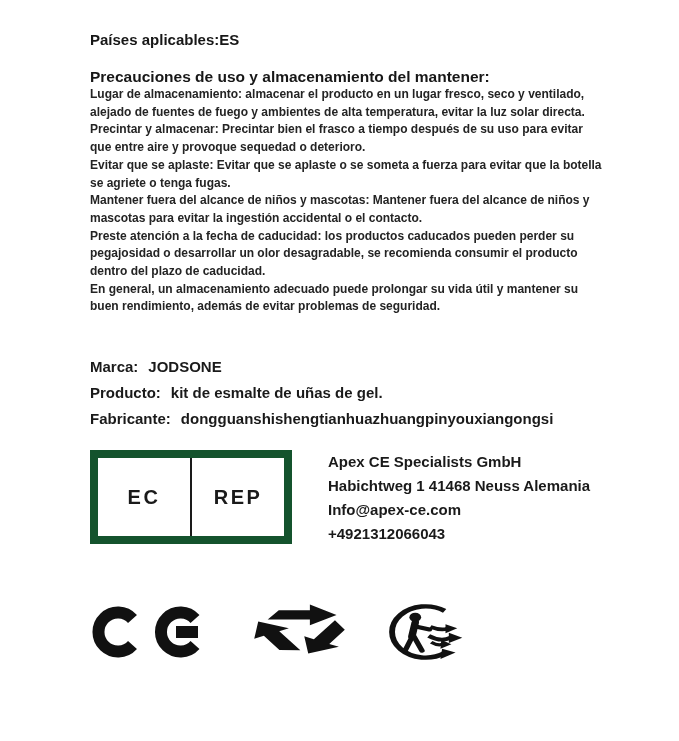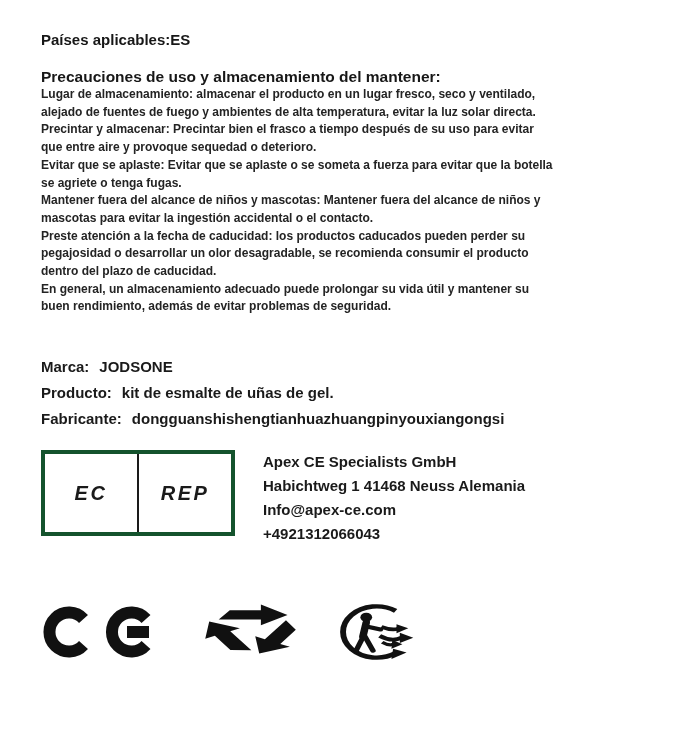--- a/index.html
+++ b/index.html
@@ -3,21 +3,21 @@
 <meta charset="utf-8">
 <style>
   html,body{margin:0;padding:0;background:#ffffff;}
   .page{
     position:relative;
     width:679px;height:741px;
     background:#ffffff;
     font-family:"Liberation Sans","DejaVu Sans",sans-serif;
     color:#1f1f1f;
     box-sizing:border-box;
-    padding:32px 0 0 41px;
+    padding:32px 0 0 90px;
     overflow:hidden;
   }
   .h1{
     font-size:15px;font-weight:bold;color:#171717;
     line-height:16px;margin:0;
   }
   .h2{
     font-size:15.5px;font-weight:bold;color:#171717;
     line-height:18px;margin:20px 0 0 0;
   }
@@ -31,31 +31,31 @@
     margin-top:38px;width:500px;
   }
   .product-line{
     font-size:15px;font-weight:bold;color:#1a1a1a;line-height:26px;
   }
   .product-line .lbl{margin-right:10px;}
   .rep-row{
     margin-top:18px;display:flex;align-items:flex-start;
   }
   .ecrep-box{
-    width:186px;height:78px;border:4px solid #14532d;
-    display:flex;flex-shrink:0;font-style:italic;
+    width:186px;height:78px;border:8px solid #14532d;
+    display:flex;flex-shrink:0;
   }
   .ecrep-cell{
     flex:1;display:flex;align-items:center;justify-content:center;
     font-size:20px;font-weight:bold;letter-spacing:2.5px;color:#1a1a1a;
     font-family:"Liberation Sans","DejaVu Sans",sans-serif;
   }
   .ecrep-cell.right{border-left:2px solid #1a1a1a;text-align:center;}
   .rep-info{
-    margin-left:28px;padding-top:0px;
+    margin-left:36px;padding-top:0px;
   }
   .rep-info div{
     font-size:15px;font-weight:bold;color:#1a1a1a;line-height:24px;
   }
   .icons-row{
     margin-top:54px;display:flex;align-items:center;
   }
   .icon{display:block;}
   .icon-ce{margin-left:2px;}
   .icon-recycle{margin-left:33px;margin-top:-4px;}

